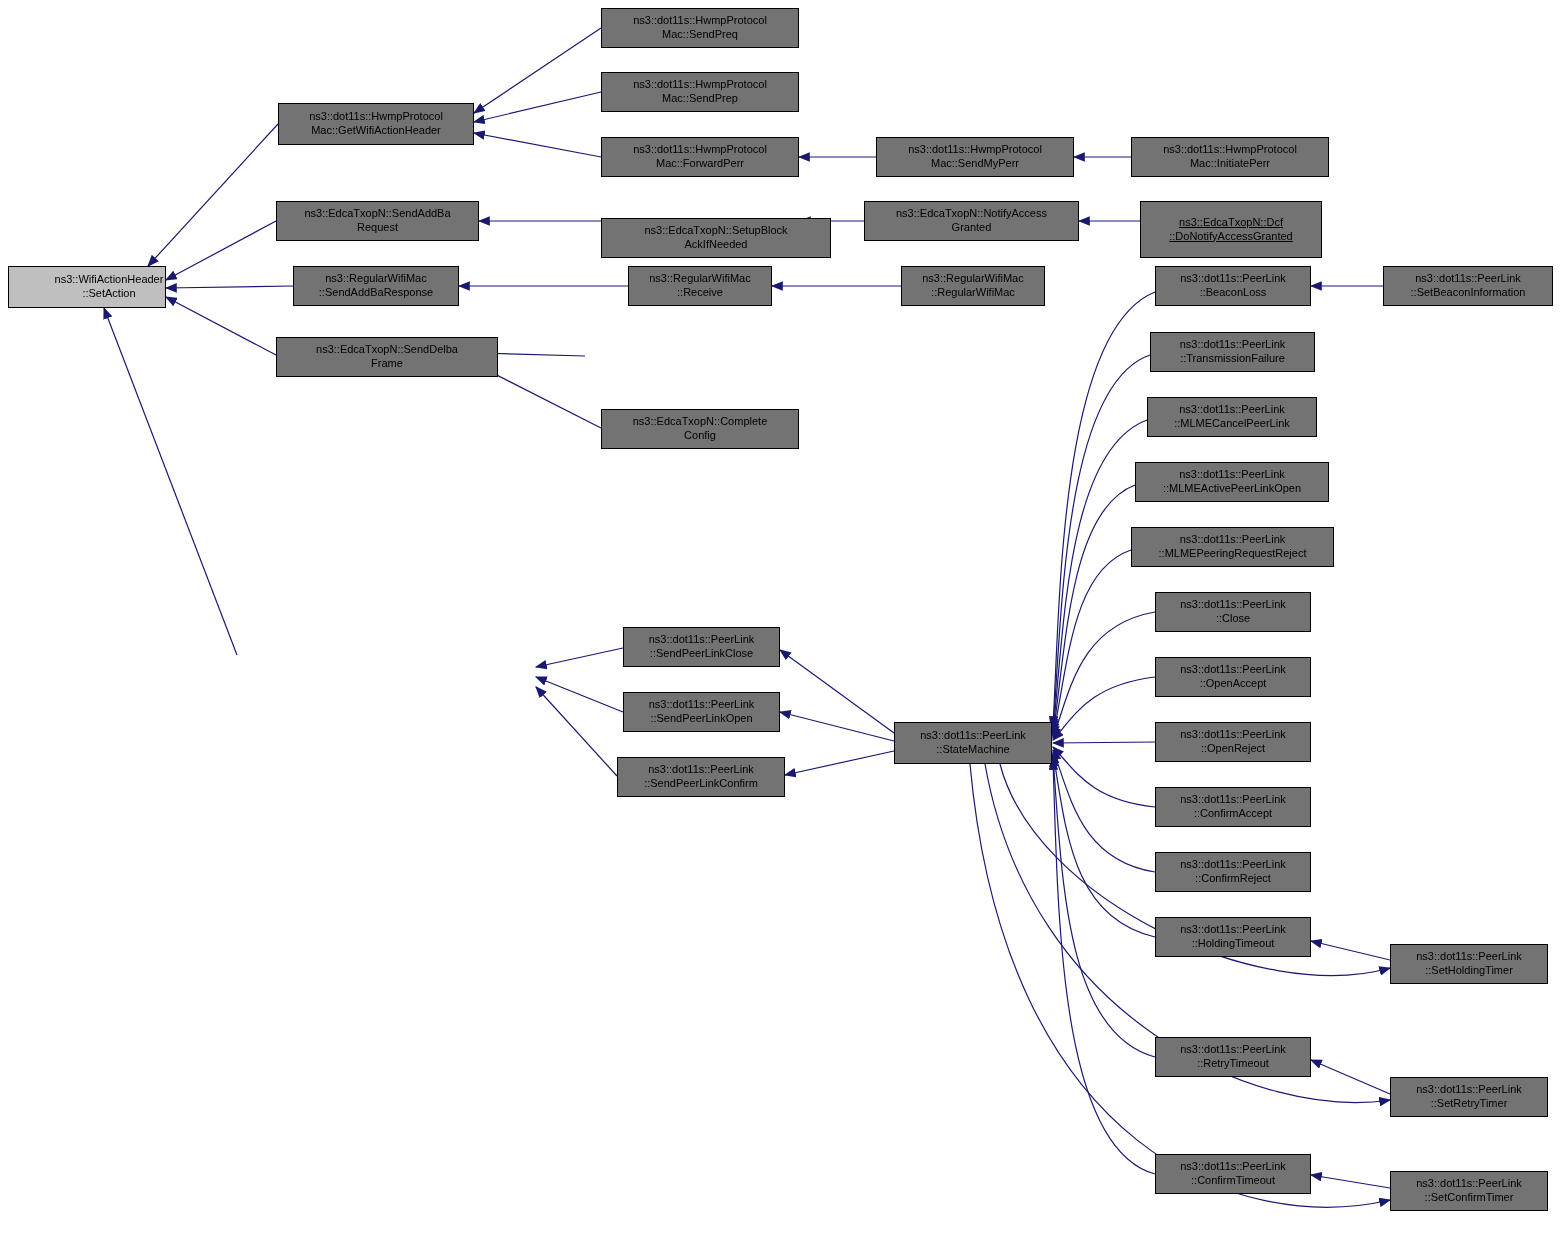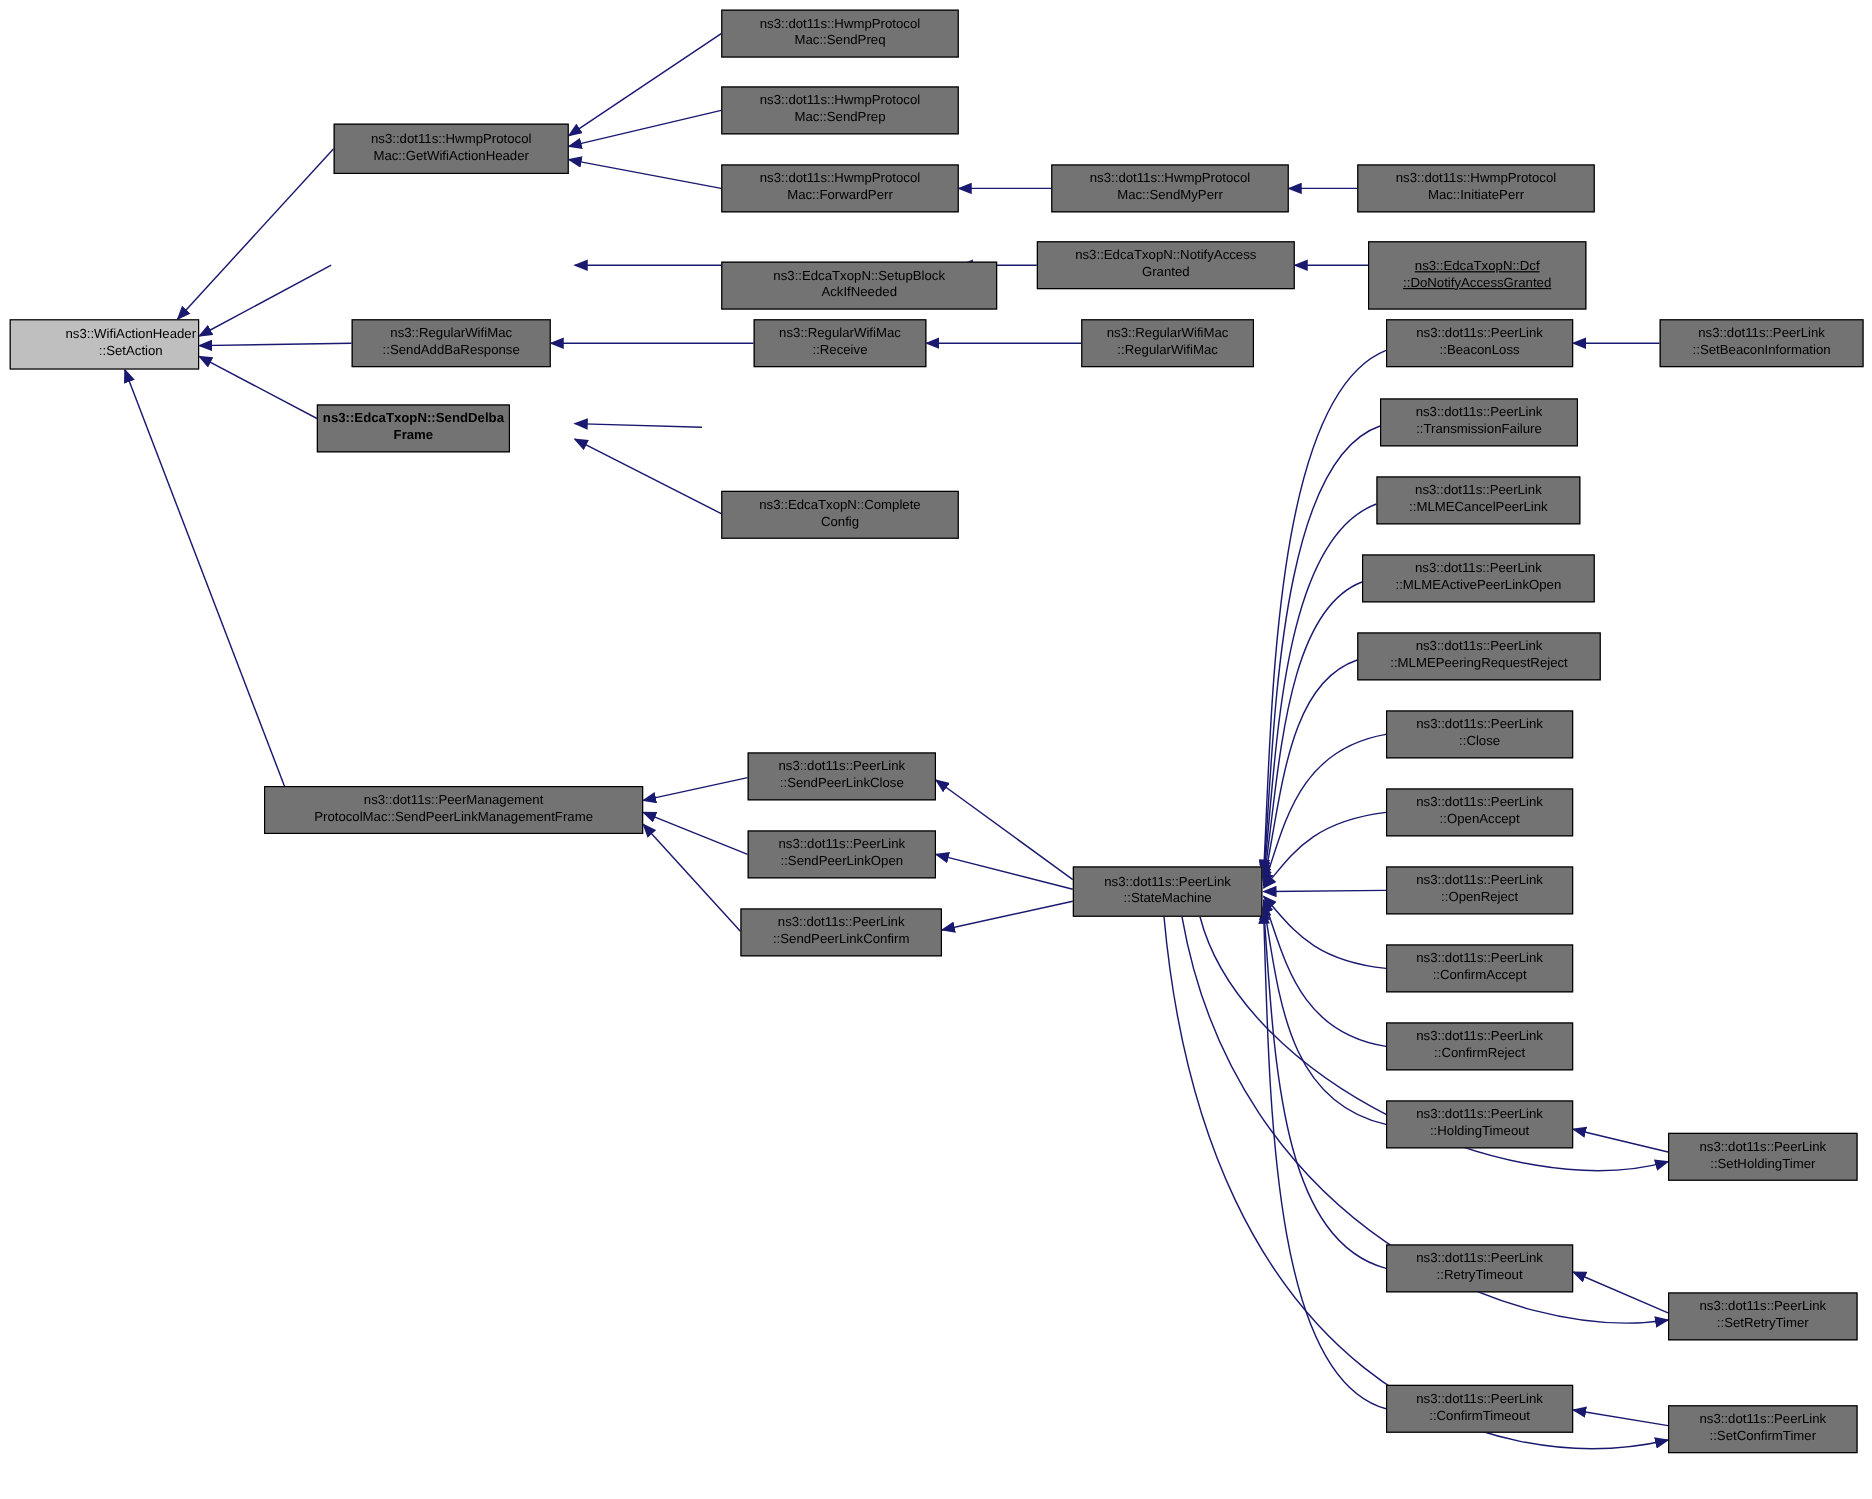--- a/index.html
+++ b/index.html
@@ -75,38 +75,38 @@
     <div class="node" style="left: 601px; top: 8px; width: 198px; height: 40px;">ns3::dot11s::HwmpProtocol
 Mac::SendPreq</div>
     <div class="node" style="left: 601px; top: 72px; width: 198px; height: 40px;">ns3::dot11s::HwmpProtocol
 Mac::SendPrep</div>
     <div class="node" style="left: 601px; top: 137px; width: 198px; height: 40px;">ns3::dot11s::HwmpProtocol
 Mac::ForwardPerr</div>
     <div class="node" style="left: 876px; top: 137px; width: 198px; height: 40px;">ns3::dot11s::HwmpProtocol
 Mac::SendMyPerr</div>
     <div class="node" style="left: 1131px; top: 137px; width: 198px; height: 40px;">ns3::dot11s::HwmpProtocol
 Mac::InitiatePerr</div>
+    <div class="node" style="left: 276px; top: 201px; width: 203px; height: 40px;">ns3::EdcaTxopN::SendAddBa
+Request</div>
     <div class="node" style="left: 601px; top: 201px; width: 230px; height: 40px; margin-top: 17px;">ns3::EdcaTxopN::SetupBlock
 AckIfNeeded</div>
     <div class="node" style="left: 864px; top: 201px; width: 215px; height: 40px;">ns3::EdcaTxopN::NotifyAccess
 Granted</div>
     <div class="node" style="left: 1140px; top: 201px; width: 182px; height: 57px; text-decoration: underline;">ns3::EdcaTxopN::Dcf
 ::DoNotifyAccessGranted</div>
     <div class="node" style="left: 293px; top: 266px; width: 166px; height: 40px;">ns3::RegularWifiMac
 ::SendAddBaResponse</div>
     <div class="node" style="left: 628px; top: 266px; width: 144px; height: 40px;">ns3::RegularWifiMac
 ::Receive</div>
     <div class="node" style="left: 901px; top: 266px; width: 144px; height: 40px;">ns3::RegularWifiMac
 ::RegularWifiMac</div>
-    <div class="node" style="left: 264px; top: 337px; width: 161px; height: 40px; font-weight: bold;">ns3::EdcaTxopN::SendDelba
+    <div class="node" style="left: 276px; top: 337px; width: 222px; height: 40px;">ns3::EdcaTxopN::SendDelba
 Frame</div>
     <div class="node" style="left: 601px; top: 409px; width: 198px; height: 40px;">ns3::EdcaTxopN::Complete
 Config</div>
-    <div class="node" style="left: 220px; top: 655px; width: 316px; height: 40px;">ns3::dot11s::PeerManagement
-ProtocolMac::SendPeerLinkManagementFrame</div>
     <div class="node" style="left: 623px; top: 627px; width: 157px; height: 40px;">ns3::dot11s::PeerLink
 ::SendPeerLinkClose</div>
     <div class="node" style="left: 623px; top: 692px; width: 157px; height: 40px;">ns3::dot11s::PeerLink
 ::SendPeerLinkOpen</div>
     <div class="node" style="left: 617px; top: 757px; width: 168px; height: 40px;">ns3::dot11s::PeerLink
 ::SendPeerLinkConfirm</div>
     <div class="node" style="left: 894px; top: 722px; width: 158px; height: 42px;">ns3::dot11s::PeerLink
 ::StateMachine</div>
     <div class="node" style="left: 1155px; top: 266px; width: 156px; height: 40px;">ns3::dot11s::PeerLink
 ::BeaconLoss</div>

